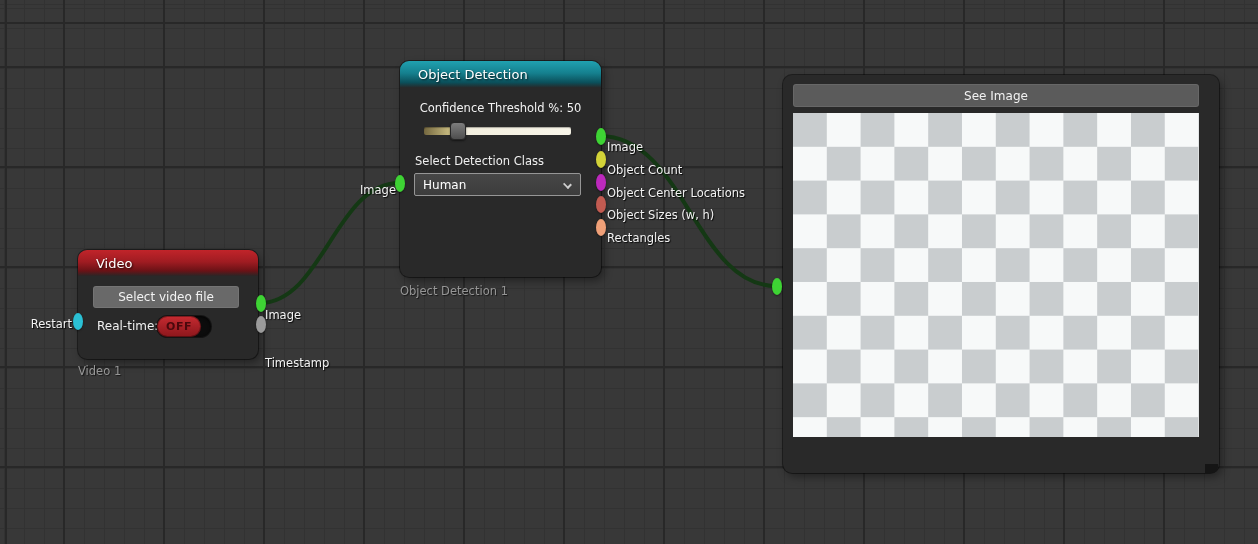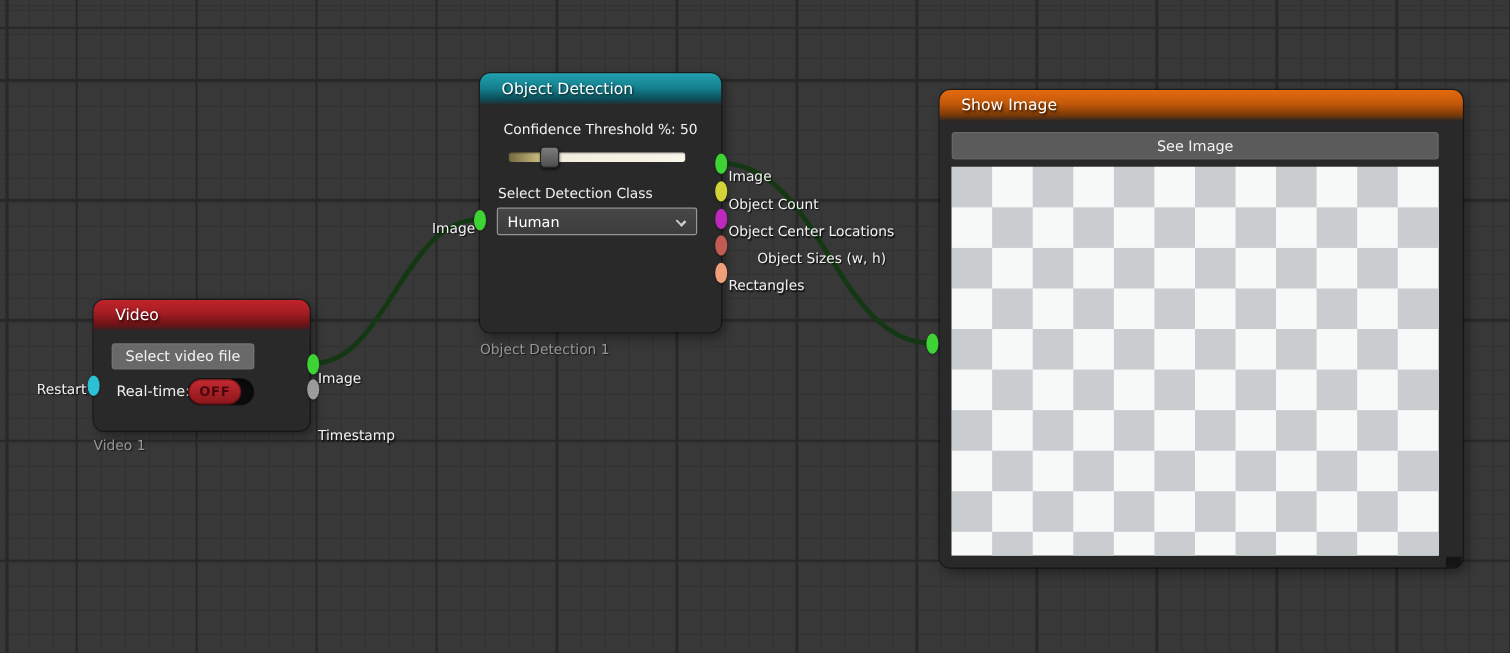--- a/index.html
+++ b/index.html
@@ -119,21 +119,21 @@
   <svg class="wires">
     <path d="M 260 303 C 322 303 336 183 399 183" style="stroke: rgb(20, 56, 20);"></path>
     <path d="M 600 136 C 684 136 696 286 776 286" style="stroke: rgb(20, 56, 20);"></path>
   </svg>
 
   <div class="node node-video">
     <div class="node-header" style="--c1: #c1242a; --c2: #a01c22; --c3: #6b1216;">
       <span>Video</span>
     </div>
     <div class="node-body">
-      <button class="gray-btn" style="left:15px; top:10px; width:119px; height:22px;">Select video file</button>
+      <button class="gray-btn" style="left:15px; top:10px; width:146px; height:22px;">Select video file</button>
       <div class="toggle-row">
         <span class="toggle-label">Real-time:</span>
         <div class="toggle">
           <div class="toggle-knob">
             <span>OFF</span>
           </div>
         </div>
       </div>
     </div>
   </div>
@@ -173,29 +173,26 @@
   <div class="port" style="left: 596px; top: 128px; background: rgb(62, 211, 52);"></div>
   <div class="port-label" style="left:607px; top:140px;">Image</div>
 
   <div class="port" style="left: 596px; top: 151px; background: rgb(211, 211, 56);"></div>
   <div class="port-label" style="left:607px; top:163px;">Object Count</div>
 
   <div class="port" style="left: 596px; top: 174px; background: rgb(188, 41, 188);"></div>
   <div class="port-label" style="left:607px; top:186px;">Object Center Locations</div>
 
   <div class="port" style="left: 596px; top: 196px; background: rgb(194, 91, 81);"></div>
-  <div class="port-label" style="left:607px; top:208px;margin-left:24px;">Object Sizes (w, h)</div>
+  <div class="port-label" style="left:607px; top:208px;">Object Sizes (w, h)</div>
 
   <div class="port" style="left: 596px; top: 219px; background: rgb(240, 160, 120);"></div>
   <div class="port-label" style="left:607px; top:231px;">Rectangles</div>
 
   <div class="node node-show">
-    <div class="node-header" style="--c1: #e56a0e; --c2: #c2580a; --c3: #7b3a06;">
-      <span>Show Image</span>
-    </div>
     <div class="node-body">
       <button class="gray-btn" style="left:10px; top:9px; width:406px; height:23px; background:#5b5b5b;">See Image</button>
       <div class="checker" style="--ck-a: #c9cdcf; --ck-b: #f7f9f9;"></div>
     </div>
     <div class="resize-grip"></div>
   </div>
 
   <div class="port" style="left: 772px; top: 278px; background: rgb(62, 211, 52);"></div>
 
 </div>

